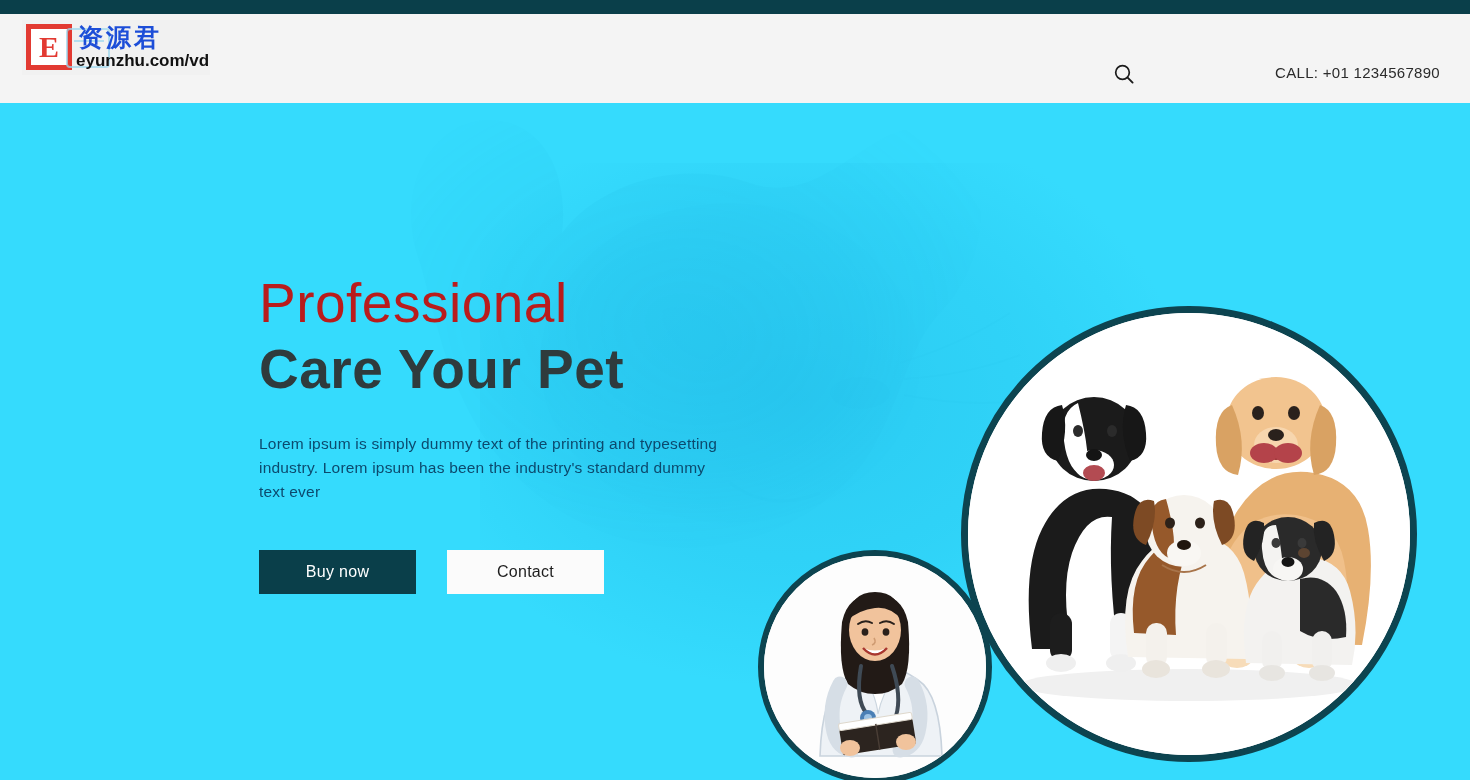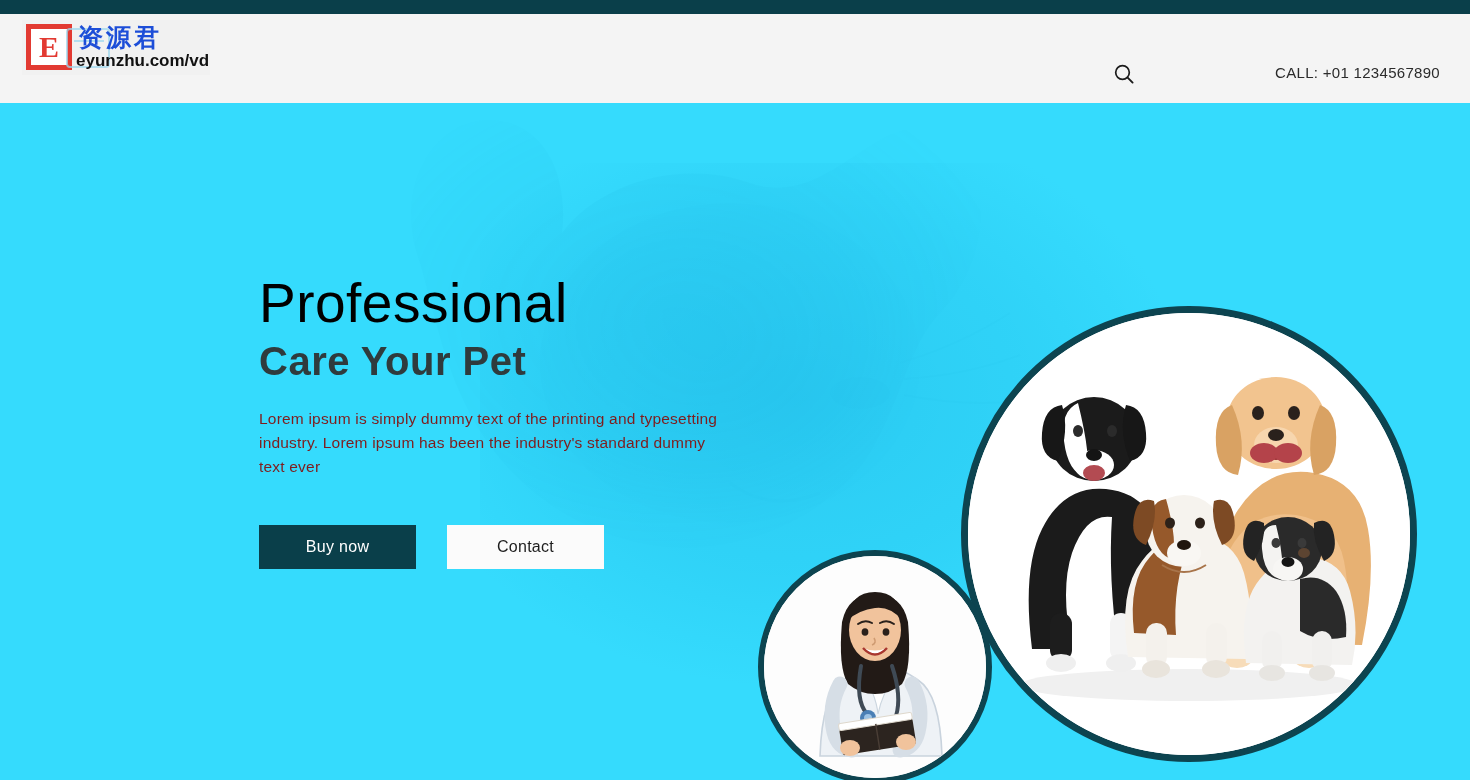--- a/index.html
+++ b/index.html
@@ -132,32 +132,32 @@
   }
   .hero-bg-glow {
     position: absolute; left: 480px; top: 60px;
     width: 700px; height: 520px;
     background: radial-gradient(ellipse at 45% 45%, rgba(0,140,200,.20) 0%, rgba(0,140,200,.10) 45%, rgba(0,140,200,0) 72%);
     pointer-events: none;
   }
 
   .hero-copy { position: absolute; left: 259px; top: 170px; width: 560px; }
   .h1-light {
-    font-size: 55px; font-weight: 400; color: #000000;
+    font-size: 55px; font-weight: 400; color: #b91c1c;
     line-height: 1.12; letter-spacing: .5px;
   }
   .h1-bold {
-    font-size: 40px; font-weight: 800; color: #2f3b3d;
+    font-size: 55px; font-weight: 800; color: #2f3b3d;
     line-height: 1.12; letter-spacing: .5px;
     margin-top: 4px;
   }
   .hero-p {
-    margin-top: 24px;
+    margin-top: 32px;
     font-size: 15.5px; line-height: 24px;
-    color: #7f1d1d; max-width: 470px;
+    color: #0c4a6e; max-width: 470px;
     letter-spacing: .2px;
   }
   .hero-btns { margin-top: 46px; display: flex; gap: 15px; }
   .btn {
     display: inline-flex; align-items: center; justify-content: center;
     height: 44px; min-width: 157px;
     font-size: 16px; letter-spacing: .3px;
     cursor: pointer; border: none;
     font-family: "Liberation Sans", sans-serif;
   }

